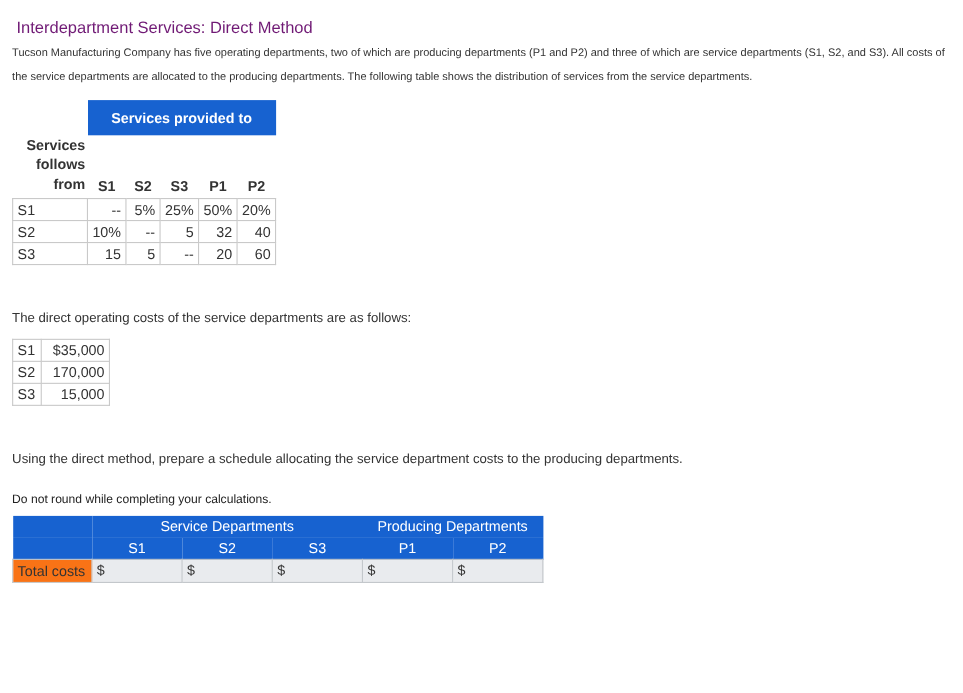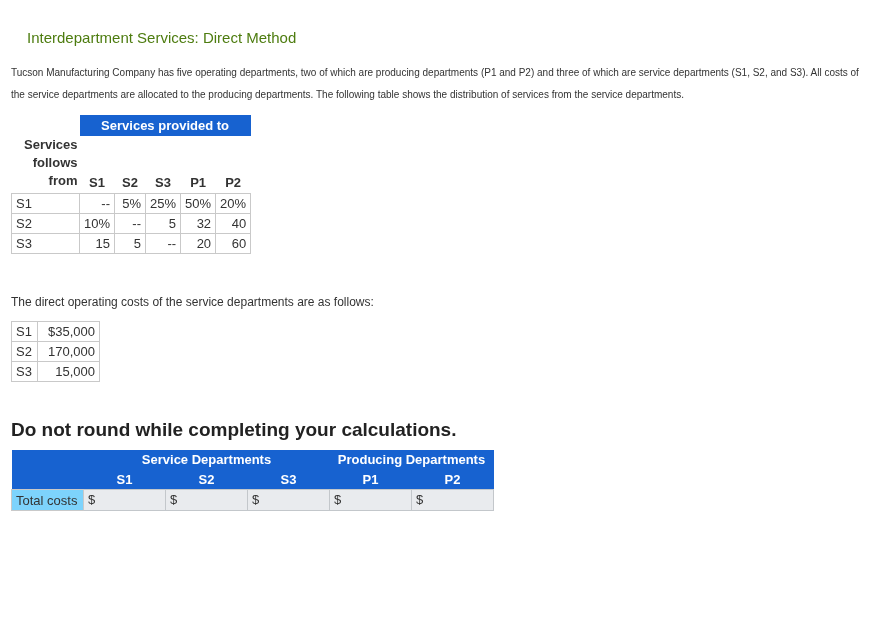--- a/index.html
+++ b/index.html
@@ -8,50 +8,50 @@
     width: 875px;
     height: 630px;
     overflow: hidden;
     background: #ffffff;
     font-family: "Liberation Sans", sans-serif;
     color: var(--text, #333333);
   }
   .page { padding: 13px 11px 0 11px; }
 
   .title {
-    margin: 16px;
+    margin: 4px;
     font-size: 15px;
-    color: #4d7c0f;
+    color: #701a75;
   }
   .intro {
     margin: 1px 0 0 0;
     font-size: 10px;
     line-height: 21.5px;
     max-width: 853px;
   }
   .body-text { font-size: 12px; line-height: 21px; }
   .costs-intro { margin: 38px 0 0 0; }
   .instruction { margin: 38px 0 0 0; }
   .no-round {
-    margin: 37px 0 0 0;
-    font-size: 19px;
-    font-weight: bold;
+    margin: 20px 0 0 0;
+    font-size: 11px;
+    font-weight: normal;
     color: #222222;
   }
 
   table { border-collapse: collapse; font-size: 13px; color: #333333; }
 
   
   .dist-table { margin-top: 10px; }
   .dist-table .banner {
     background: var(--header-blue, #1762d0);
     color: #ffffff;
     font-weight: bold;
     text-align: center;
-    height: 21px;
+    height: 32px;
     padding: 1px 4px;
   }
   .dist-table .corner {
     width: 68px;
     vertical-align: bottom;
     text-align: right;
     font-weight: bold;
     padding: 0 2px 3px 2px;
   }
   .corner-line { display: block; line-height: 18px; }
@@ -79,30 +79,30 @@
     padding: 1px 4px;
   }
   .costs-table .c-label { width: 26px; text-align: left; }
   .costs-table .c-val { width: 62px; text-align: right; }
 
   
   .alloc-table { margin-top: 9px; }
   .alloc-table .blue {
     background: var(--header-blue, #1762d0);
     color: #ffffff;
-    font-weight: bold;
+    font-weight: normal;
     text-align: center;
     height: 20px;
     padding: 1px 4px;
   }
   .alloc-table .spacer-col { width: 72px; }
   .alloc-table .col { width: 82px; }
   .alloc-table .alloc-label {
     border: 1px solid var(--table-border, #c9c9c9);
-    background: #7dd3fc;
+    background: #f97316;
     height: 21px;
     padding: 1px 4px;
     text-align: left;
   }
   .alloc-table .alloc-input-cell {
     border: 1px solid #c3c7cb;
     background: var(--input-cell-bg, #e9ebee);
     height: 21px;
     padding: 1px 4px;
     text-align: left;
@@ -186,20 +186,21 @@
         <td class="c-label">S2</td>
         <td class="c-val">170,000</td>
       </tr>
       <tr>
         <td class="c-label">S3</td>
         <td class="c-val">15,000</td>
       </tr>
     </tbody>
   </table>
 
+  <p class="body-text instruction">Using the direct method, prepare a schedule allocating the service department costs to the producing departments.</p>
 
   <p class="no-round">Do not round while completing your calculations.</p>
 
   <table class="alloc-table">
     <tbody>
       <tr>
         <td class="blue spacer-col"></td>
         <td class="blue" colspan="3">Service Departments</td>
         <td class="blue" colspan="2">Producing Departments</td>
       </tr>

